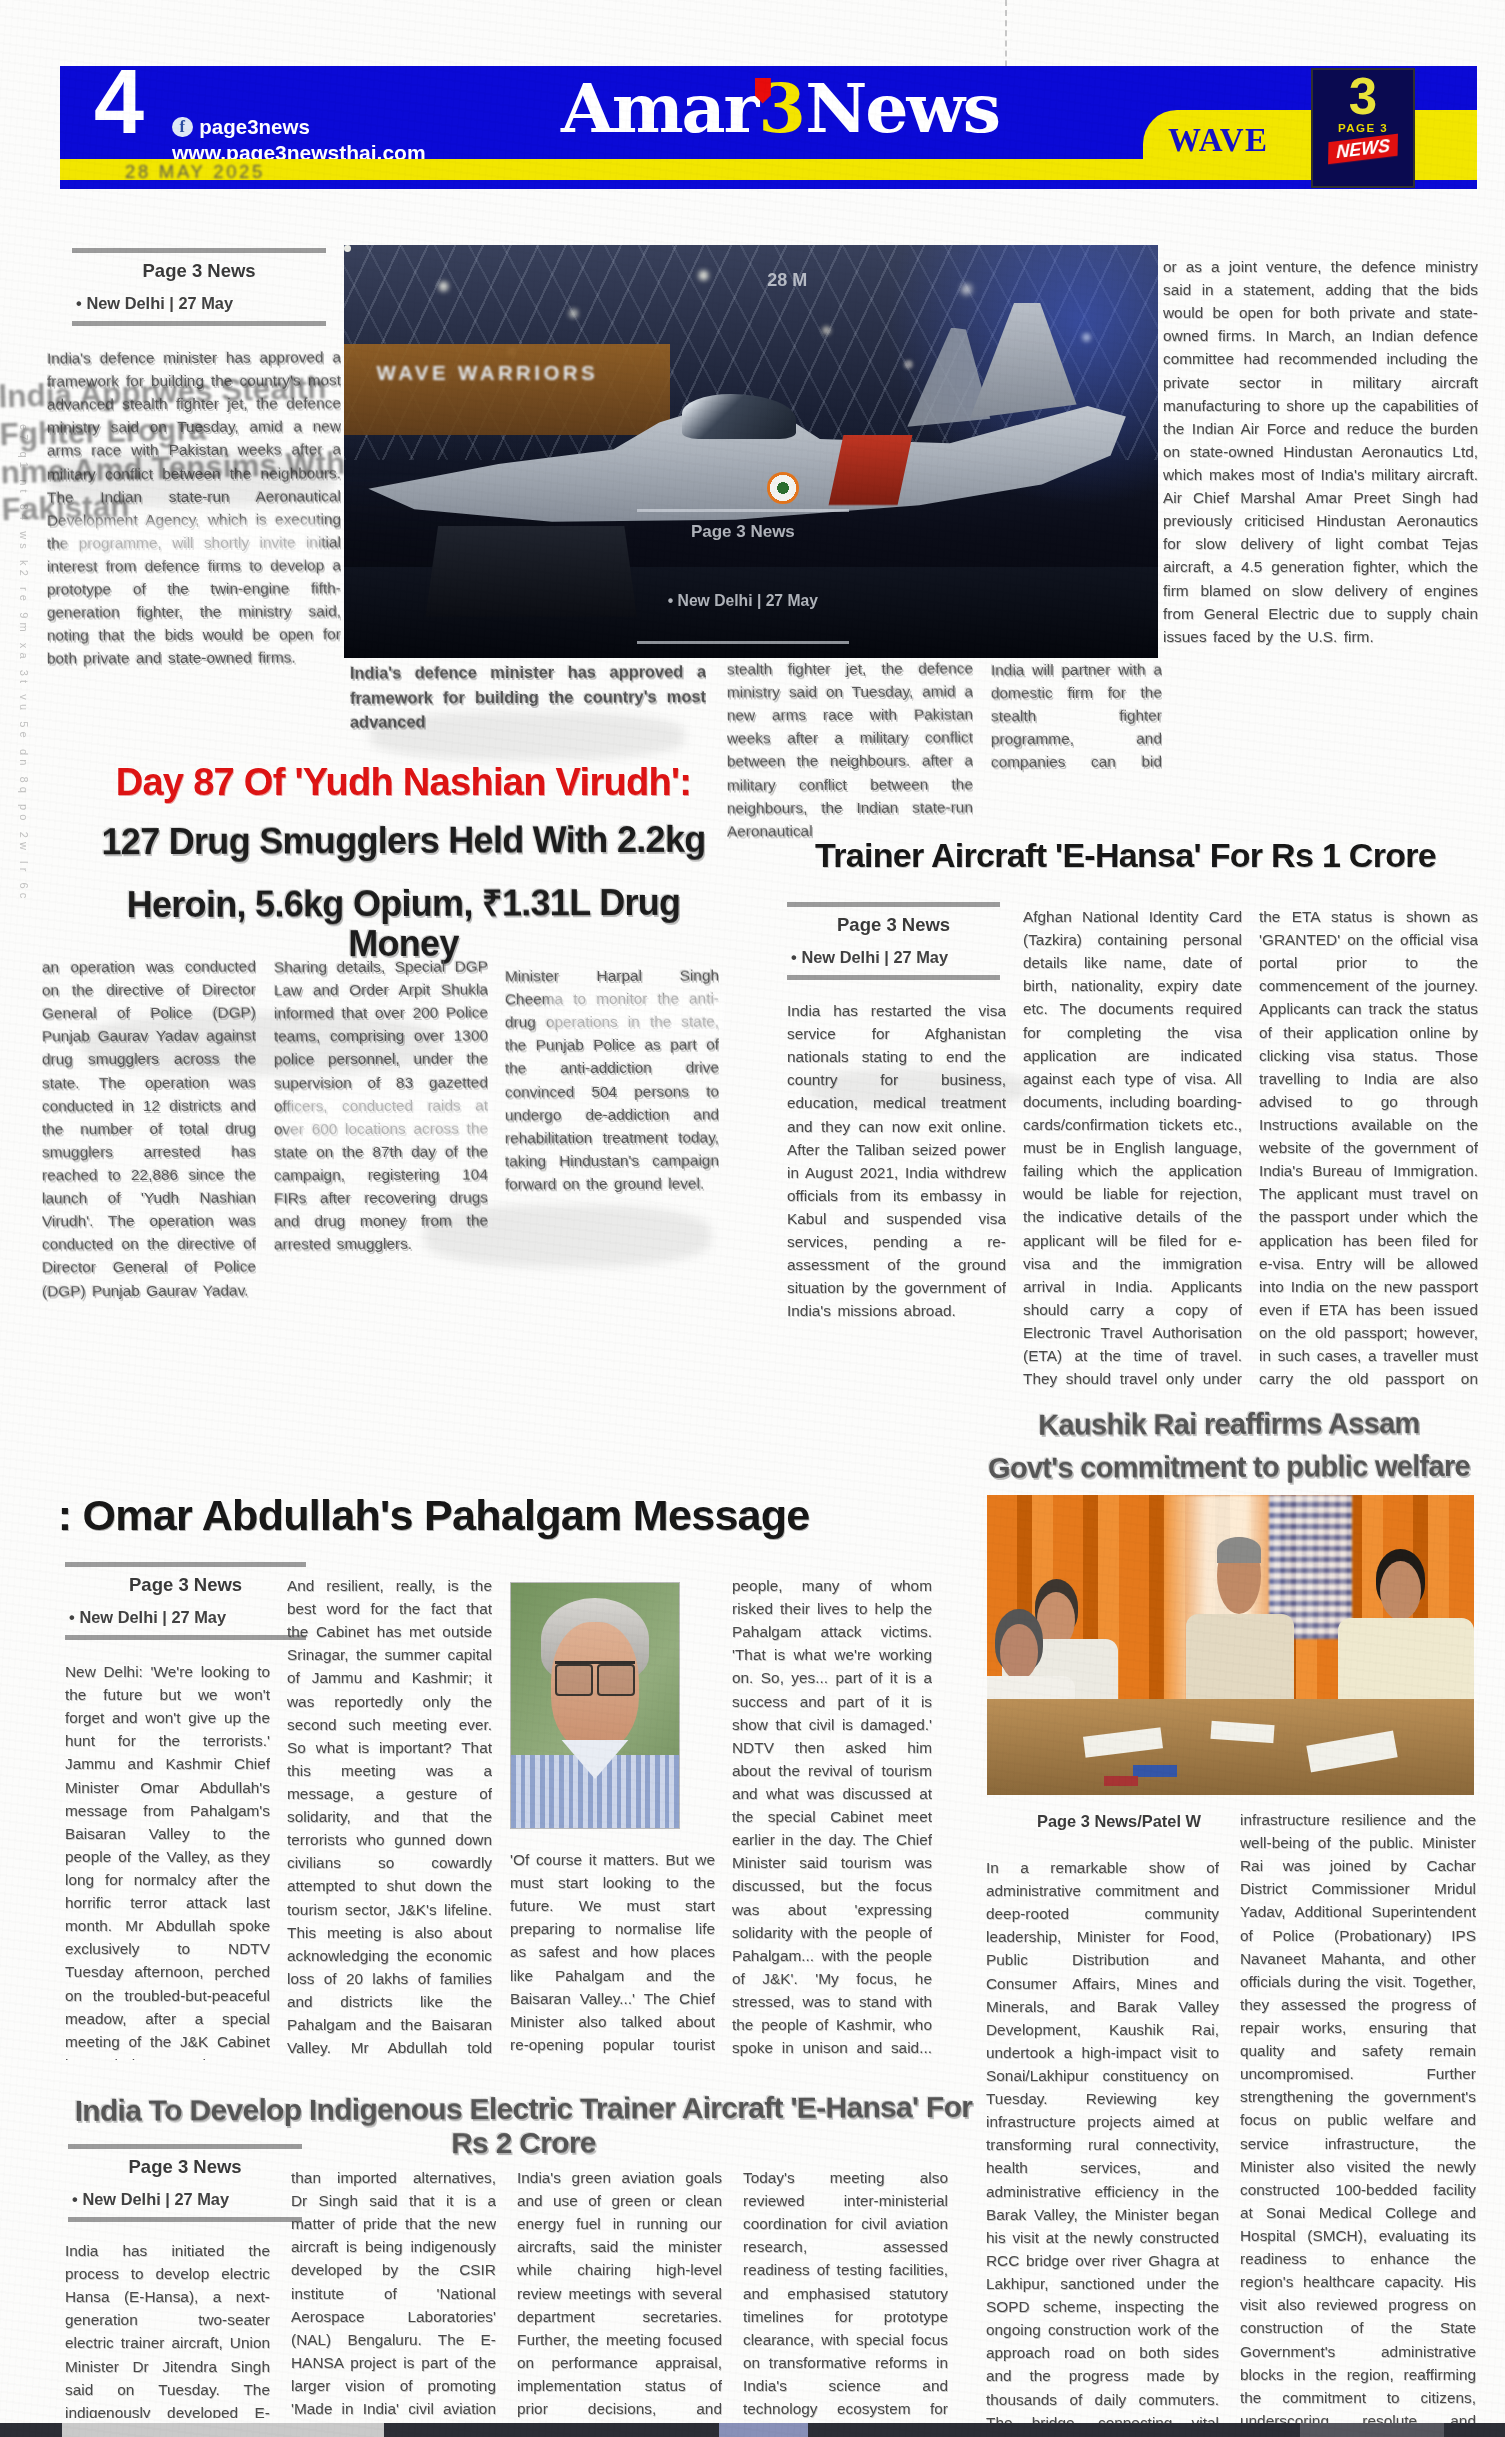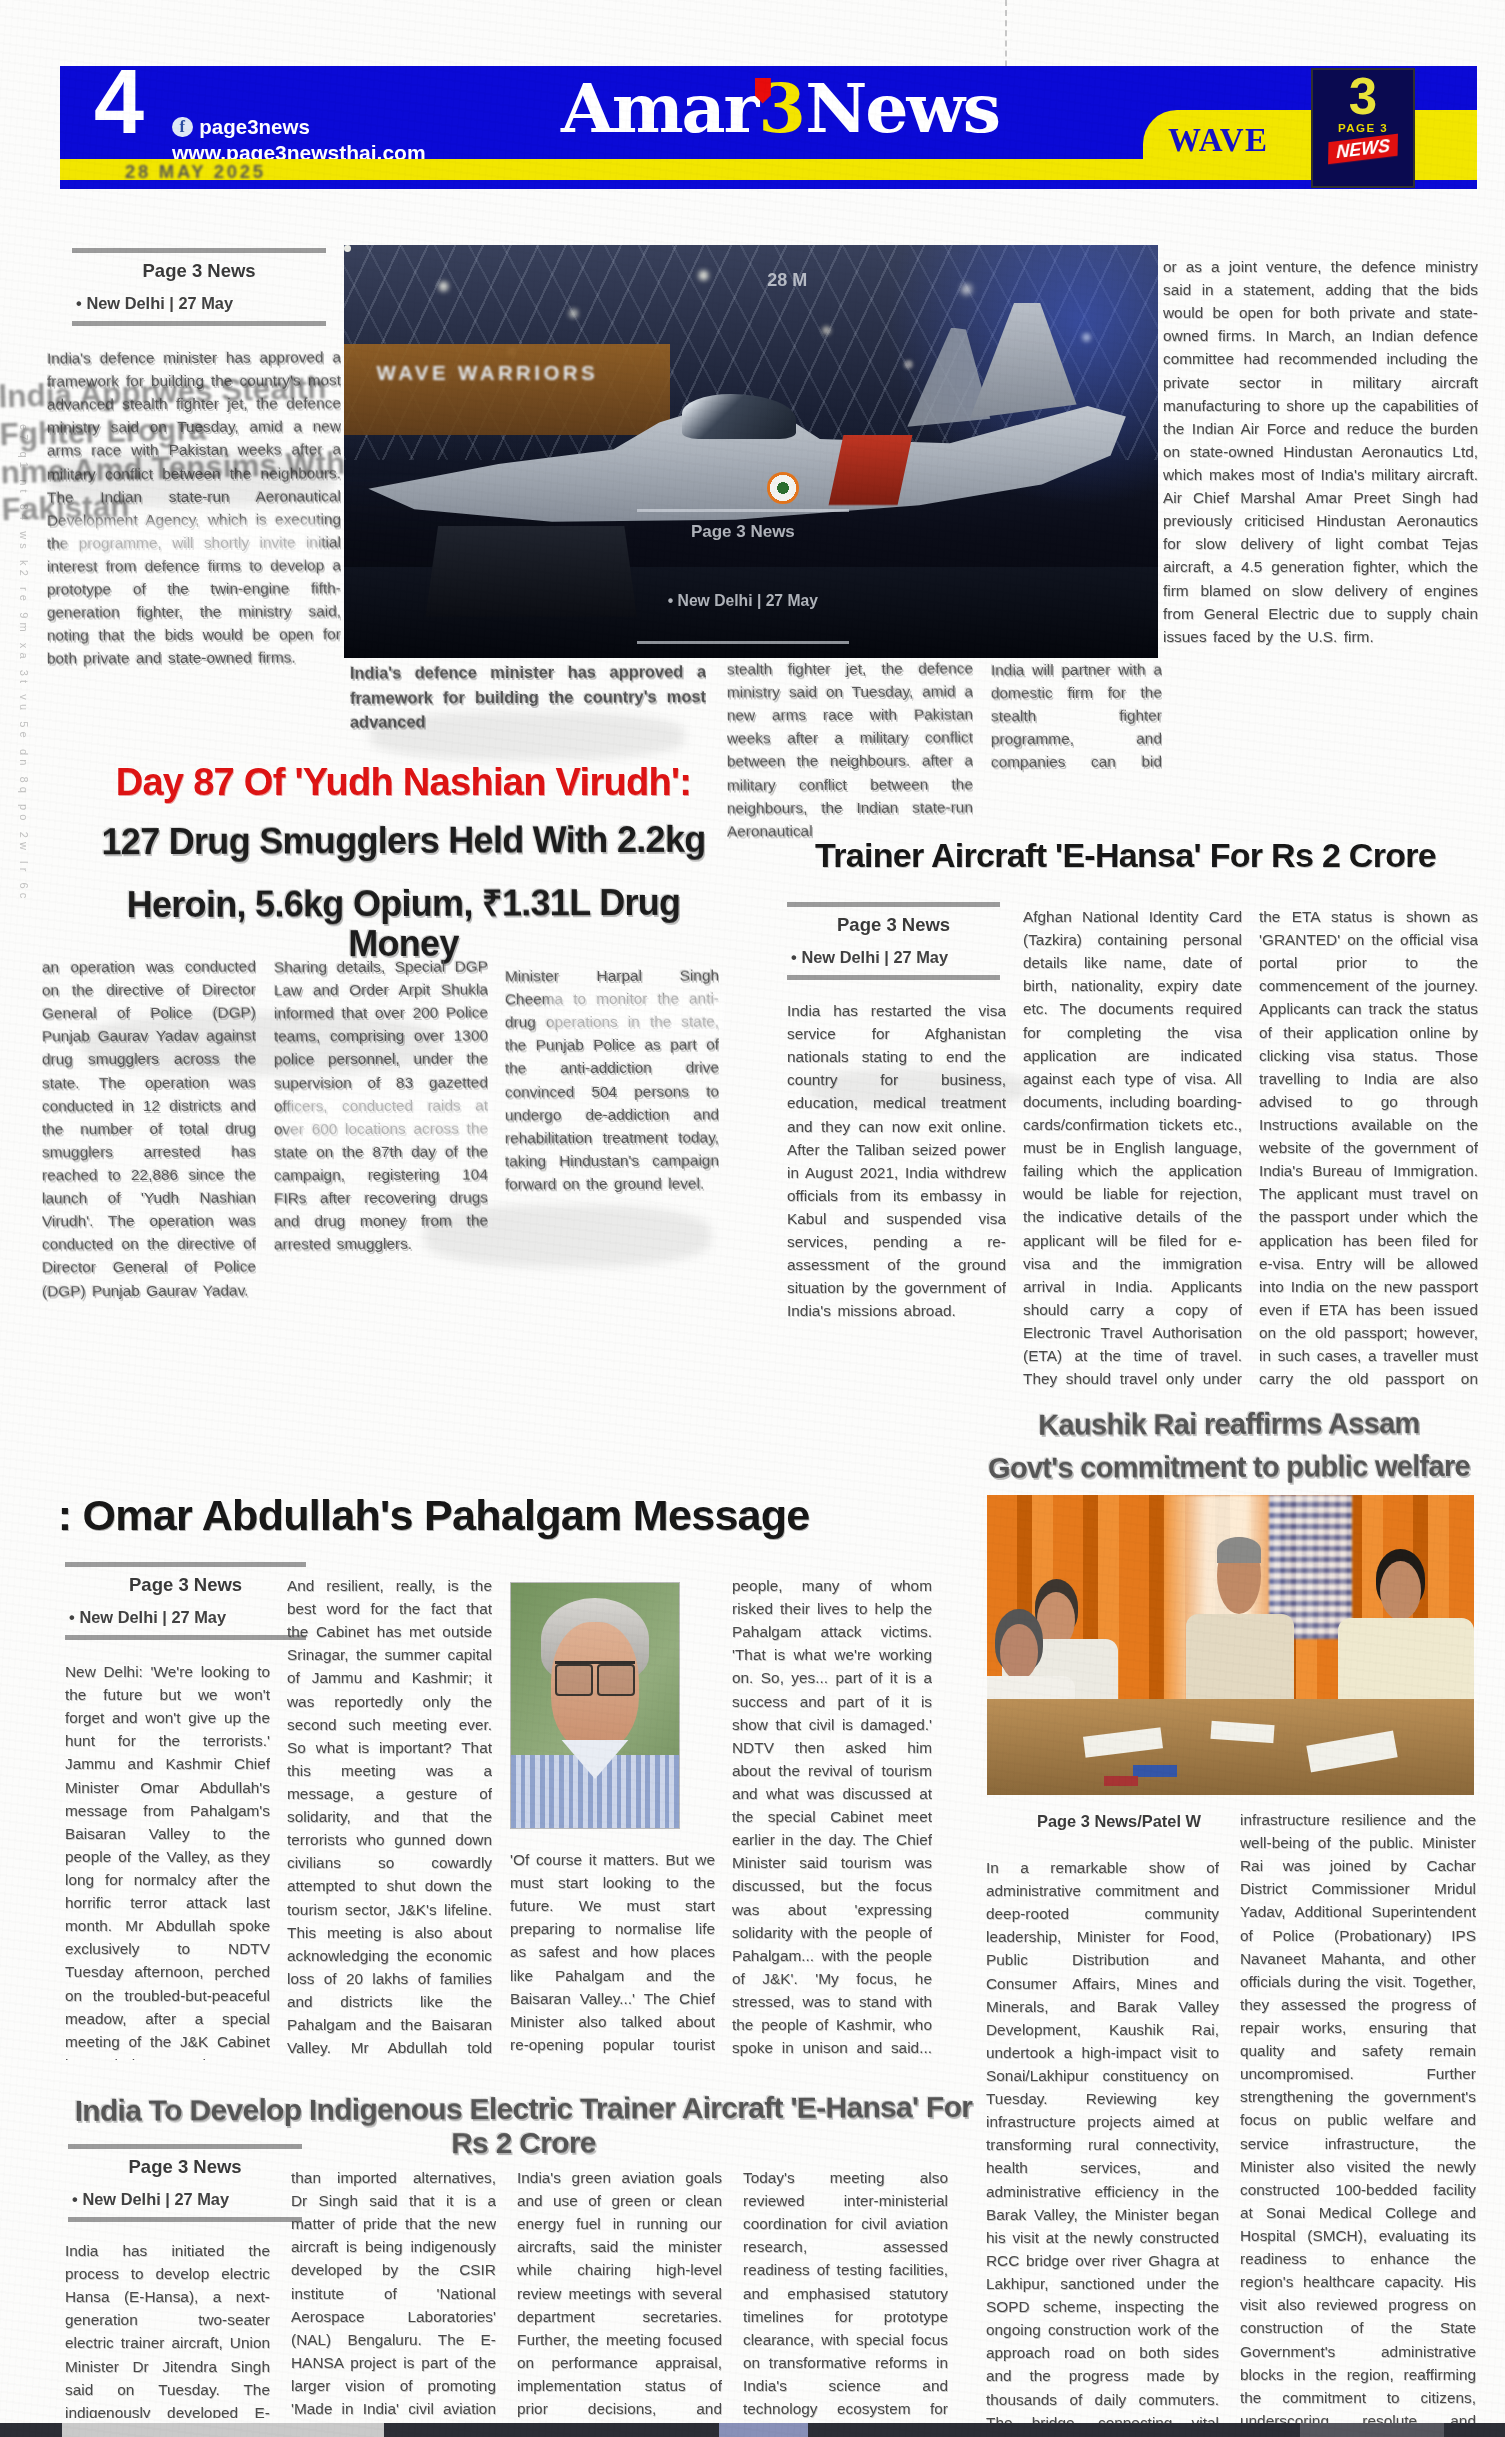--- a/index.html
+++ b/index.html
@@ -21,21 +21,21 @@
   .indiatab{left:1143px;top:110px;width:334px;height:70px;background:#f2e600;border-top-left-radius:34px;}
   .indialabel{left:1168px;top:122px;font-family:"Liberation Serif",serif;font-weight:bold;font-size:33px;
             color:#1512c4;letter-spacing:1.4px;filter:blur(0.3px);}
   .logobox{left:1311px;top:68px;width:100px;height:116px;background:#0a0a50;border:2.7px solid #30302e;
             display:flex;flex-direction:column;align-items:center;z-index:6;}
   .logo3{color:#e8e23a;font-size:51px;font-weight:800;line-height:.95;margin-top:2.7px;filter:blur(0.3px);}
   .logopage{color:#e8d800;font-size:11.6px;font-weight:bold;letter-spacing:1.4px;filter:blur(0.3px);}
   .logonews{margin-top:4.1px;background:#e01010;color:#fff;font-style:italic;font-weight:bold;font-size:18px;
             padding:0.7px 8.2px;transform:rotate(-7deg) skewX(-8deg);filter:blur(0.3px);}
   .datestrip{left:60px;top:159px;width:1417px;height:21px;background:#f2e600;}
-  .datetext{left:125px;top:161px;font-size:18.5px;font-weight:700;color:#5c5c50;letter-spacing:2.7px;filter:blur(0.9px);}
+  .datetext{left:125px;top:161px;font-size:18.5px;font-weight:400;color:#5c5c50;letter-spacing:2.7px;filter:blur(0.9px);}
   .bluerule{left:60px;top:180px;width:1417px;height:9px;background:#0b0ad6;}
   .edgedash{left:1005px;top:0;height:107px;width:0;border-left:2.7px dashed #c8c8c8;}
   
   .hl{font-weight:800;color:#181818;filter:blur(0.3px);text-align:center;letter-spacing:-0.7px;
       text-shadow:0.7px 0.7px 0 rgba(20,20,20,.35);line-height:1.12;}
   .byline{border-top:5.5px solid #9b9b9b;border-bottom:5.5px solid #9b9b9b;padding:6.8px 4.1px 8.2px;filter:blur(0.4px);}
   .byline-name{text-align:center;font-weight:bold;font-size:18.5px;color:#3a3a3a;}
   .byline-date{margin-top:12.3px;font-weight:bold;font-size:16.4px;color:#424242;text-align:left;}
   .col{font-size:15.4px;line-height:1.5;text-align:justify;color:#4a4a4a;overflow:hidden;word-spacing:2.1px;}
   .deg1{filter:blur(0.4px);text-shadow:0.7px 1px 0 rgba(80,80,80,.3);}
@@ -190,21 +190,21 @@
   <div class="abs col deg2" style="left:991px;top:658px;width:171px;height:116px;">India will partner with a domestic firm for the stealth fighter programme, and companies can bid independently.</div>
 
   <div class="abs hl" style="left:82px;top:761px;width:643px;font-size:38px;color:#de1414;text-shadow:0.7px 0.7px 0 rgba(200,20,20,.4);">Day 87 Of 'Yudh Nashian Virudh':</div>
   <div class="abs hl deg2" style="left:82px;top:821px;width:643px;font-size:36px;color:#222;">127 Drug Smugglers Held With 2.2kg</div>
   <div class="abs hl deg2" style="left:82px;top:884px;width:643px;font-size:36px;color:#222;">Heroin, 5.6kg Opium, ₹1.31L Drug Money</div>
 
   <div class="abs col deg2" style="left:42px;top:955px;width:214px;height:438px;">an operation was conducted on the directive of Director General of Police (DGP) Punjab Gaurav Yadav against drug smugglers across the state. The operation was conducted in 12 districts and the number of total drug smugglers arrested has reached to 22,886 since the launch of 'Yudh Nashian Virudh'. The operation was conducted on the directive of Director General of Police (DGP) Punjab Gaurav Yadav.</div>
   <div class="abs col deg2" style="left:274px;top:955px;width:214px;height:438px;">Sharing details, Special DGP Law and Order Arpit Shukla informed that over 200 Police teams, comprising over 1300 police personnel, under the supervision of 83 gazetted officers, conducted raids at over 600 locations across the state on the 87th day of the campaign, registering 104 FIRs after recovering drugs and drug money from the arrested smugglers.</div>
   <div class="abs col deg2" style="left:505px;top:955px;width:214px;height:438px;margin-top:9px;">Minister Harpal Singh Cheema to monitor the anti-drug operations in the state, the Punjab Police as part of the anti-addiction drive convinced 504 persons to undergo de-addiction and rehabilitation treatment today, taking Hindustan's campaign forward on the ground level.</div>
 
-  <div class="abs hl deg1" style="left:773px;top:836px;width:705px;font-size:34px;">Trainer Aircraft 'E-Hansa' For Rs 2 Crore</div>
+  <div class="abs hl deg1" style="left:773px;top:836px;width:705px;font-size:34px;">Trainer Aircraft 'E-Hansa' For Rs 1 Crore</div>
   <div class="abs byline" style="left:787px;top:902px;width:205px;">
     <div class="byline-name">Page 3 News</div>
     <div class="byline-date">• New Delhi | 27 May</div>
   </div>
   <div class="abs col deg1" style="left:787px;top:999px;width:219px;height:390px;">India has restarted the visa service for Afghanistan nationals stating to end the country for business, education, medical treatment and they can now exit online. After the Taliban seized power in August 2021, India withdrew officials from its embassy in Kabul and suspended visa services, pending a re-assessment of the ground situation by the government of India's missions abroad.</div>
   <div class="abs col deg1" style="left:1023px;top:905px;width:219px;height:485px;">Afghan National Identity Card (Tazkira) containing personal details like name, date of birth, nationality, expiry date etc. The documents required for completing the visa application are indicated against each type of visa. All documents, including boarding-cards/confirmation tickets etc., must be in English language, failing which the application would be liable for rejection, the indicative details of the applicant will be filed for e-visa and the immigration arrival in India. Applicants should carry a copy of Electronic Travel Authorisation (ETA) at the time of travel. They should travel only under the passport declared.</div>
   <div class="abs col deg1" style="left:1259px;top:905px;width:219px;height:485px;">the ETA status is shown as 'GRANTED' on the official visa portal prior to the commencement of the journey. Applicants can track the status of their application online by clicking visa status. Those travelling to India are also advised to go through Instructions available on the website of the government of India's Bureau of Immigration. The applicant must travel on the passport under which the application has been filed for e-visa. Entry will be allowed into India on the new passport even if ETA has been issued on the old passport; however, in such cases, a traveller must carry the old passport on which ETA was issued.</div>
 
   <div class="abs hl" style="left:44px;top:1491px;width:890px;font-size:43px;text-align:left;padding-left:13.7px;">: Omar Abdullah's Pahalgam Message</div>
   <div class="abs byline" style="left:65px;top:1562px;width:233px;">

